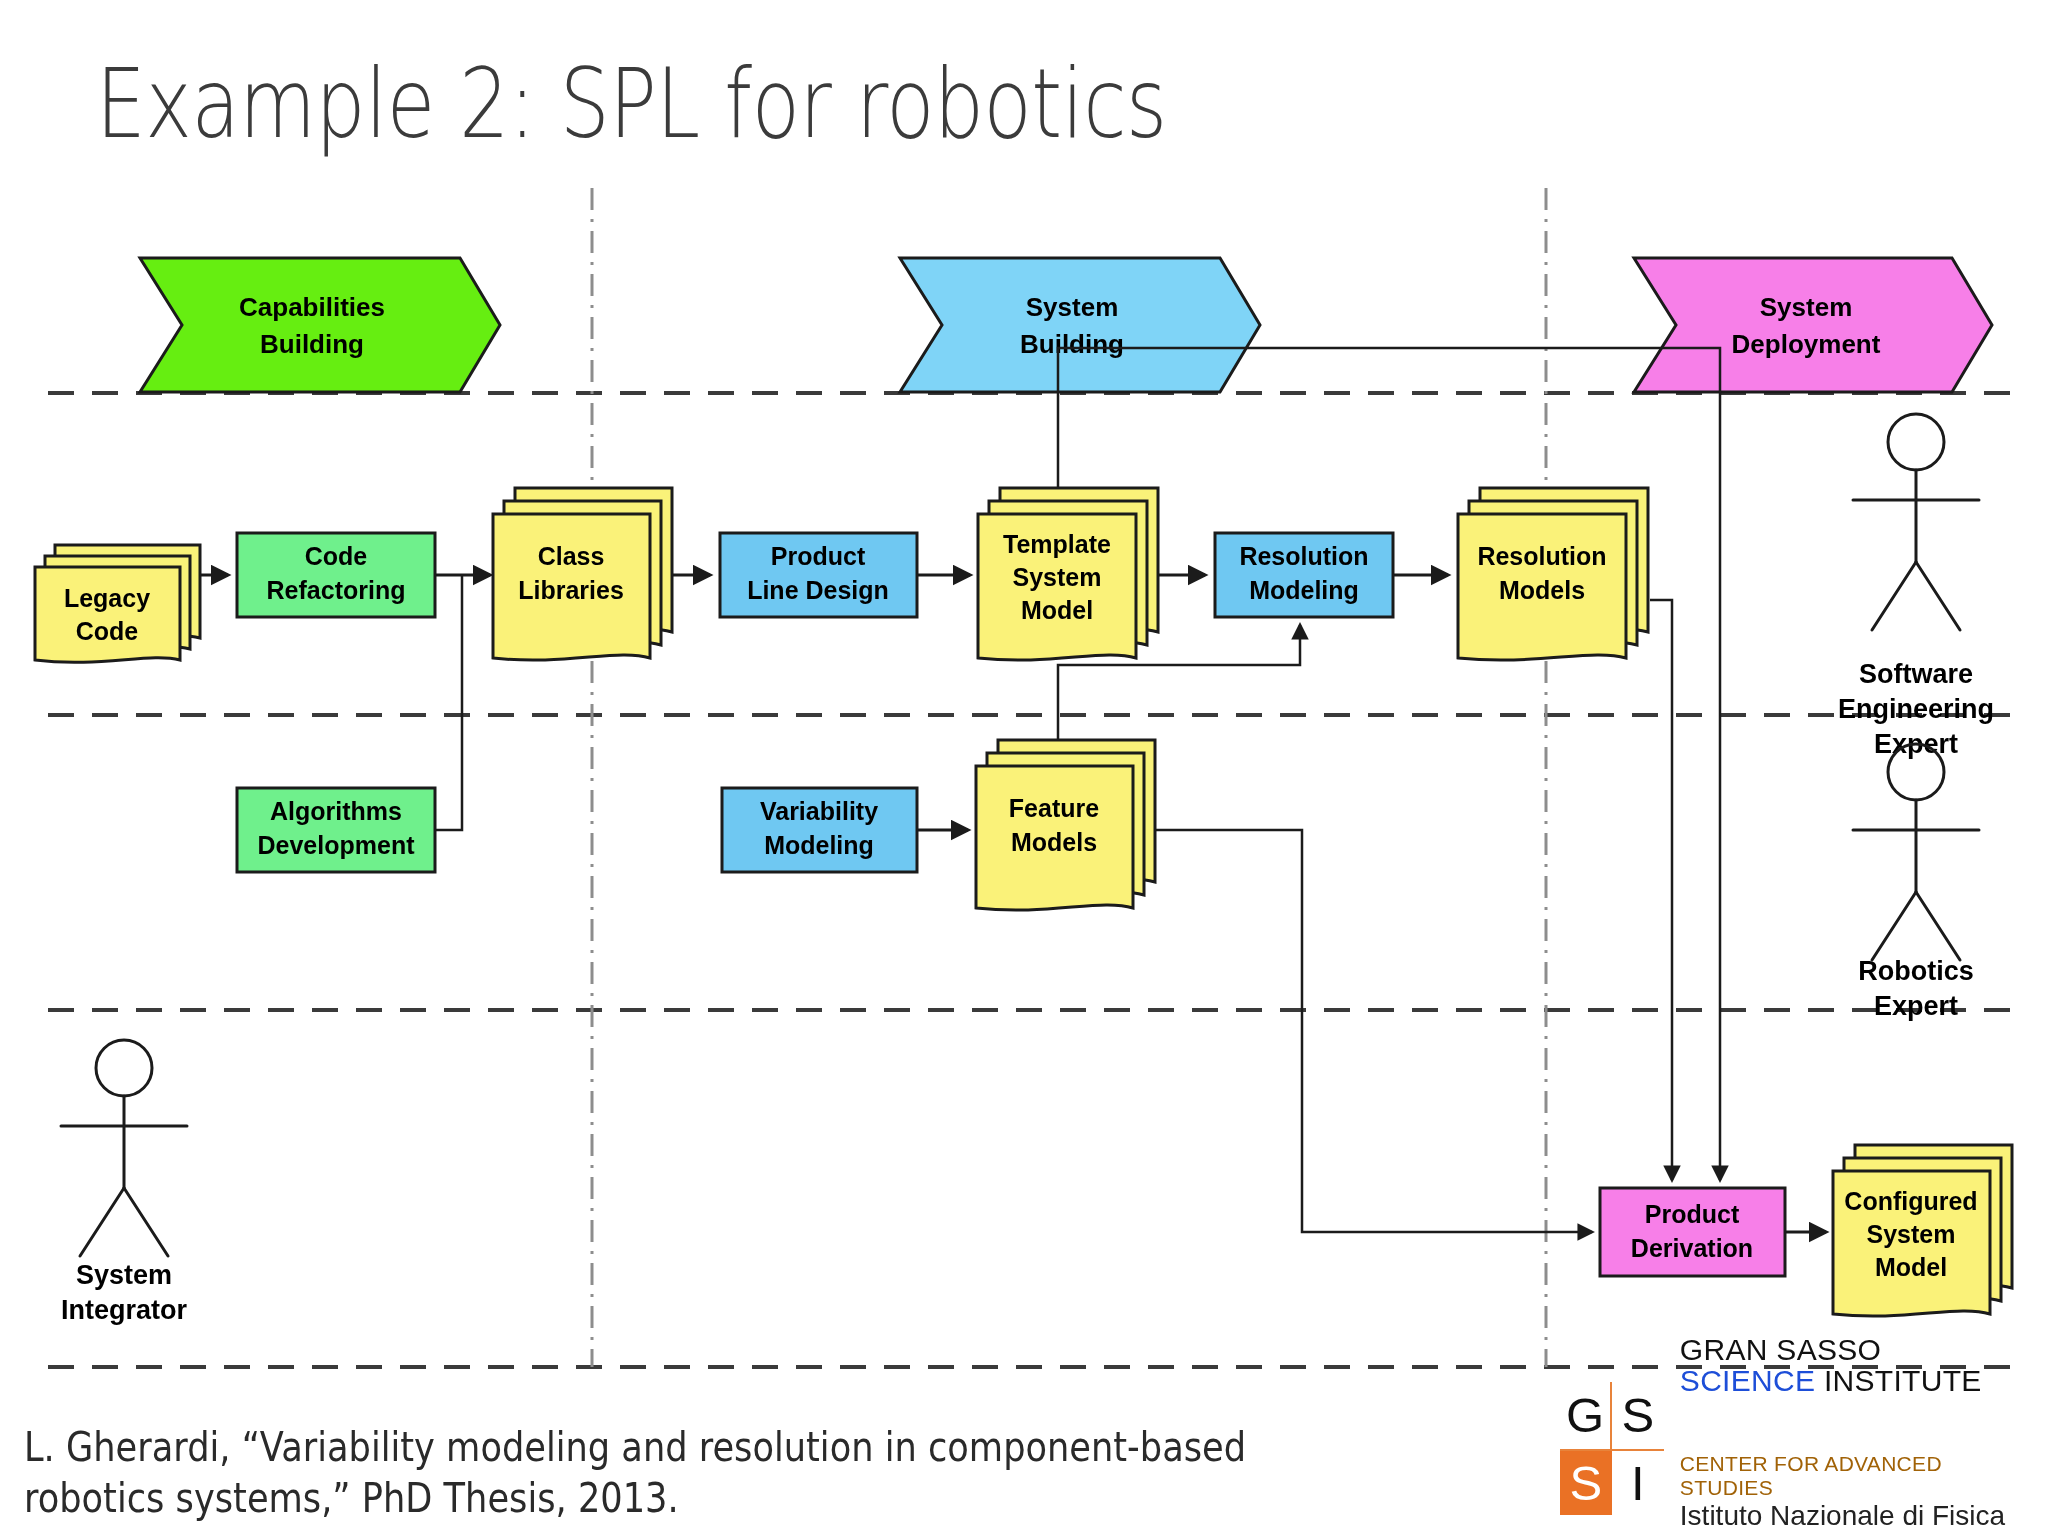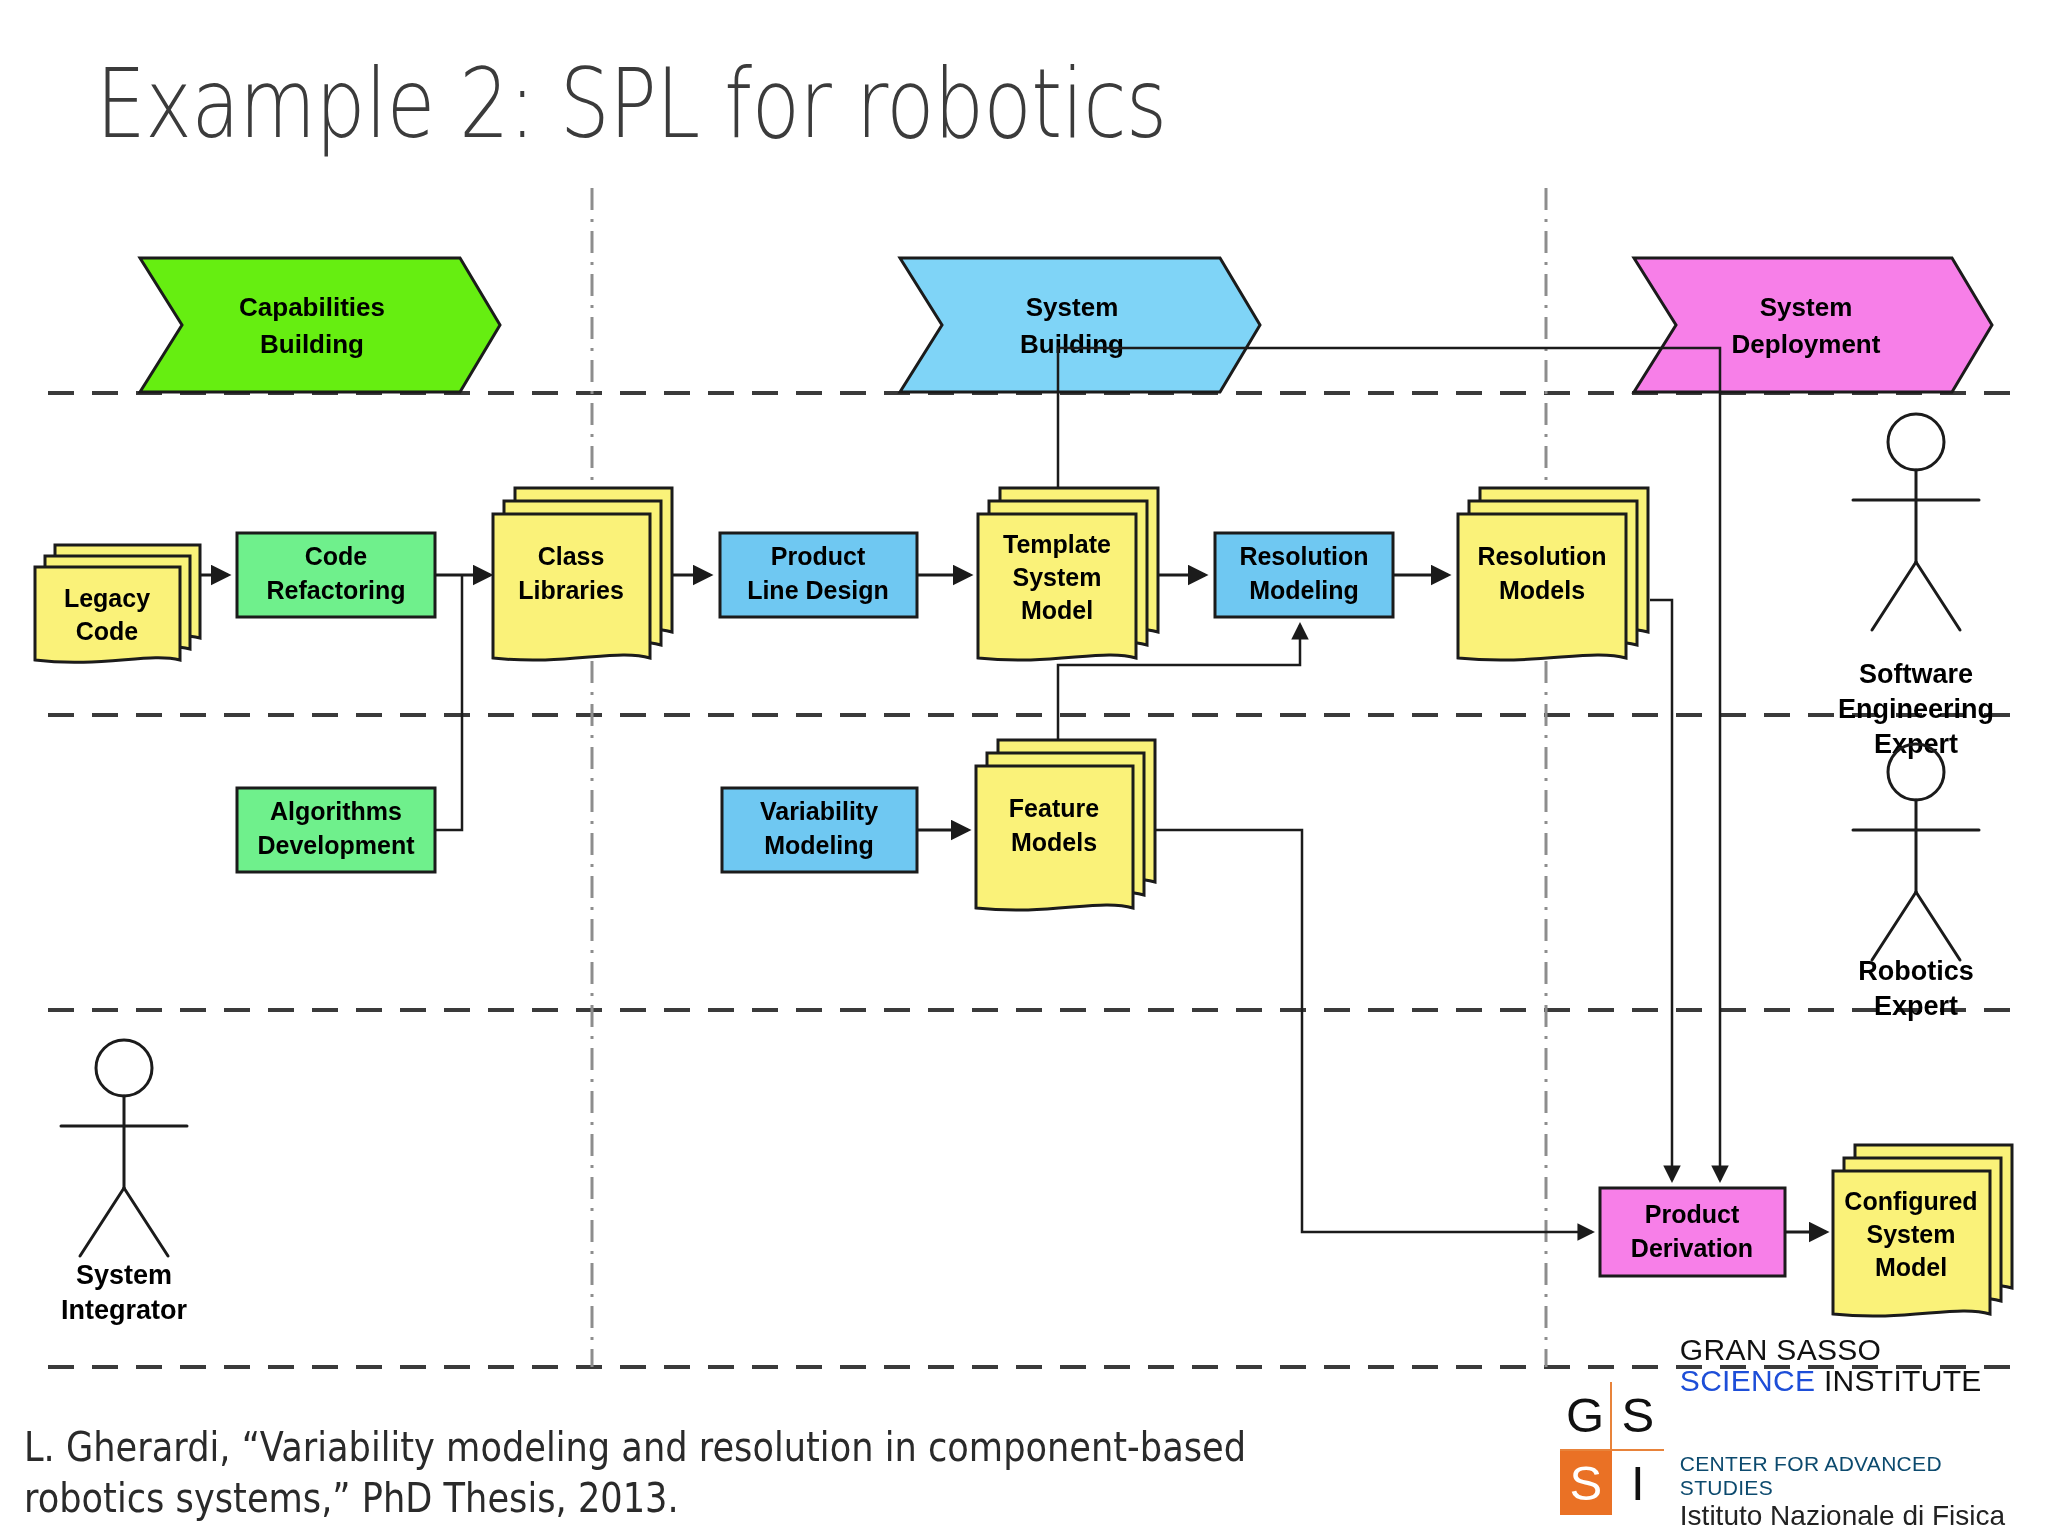--- a/index.html
+++ b/index.html
@@ -101,21 +101,21 @@
   .lg-s2{background:#ea7125;color:#fff;border-top:2px solid #e8833a;}
   .lg-i{border-top:2px solid #e8833a;}
   .logoRight{
     margin-left:16px;
     display:flex;flex-direction:column;justify-content:center;
     font-family:"Liberation Sans", sans-serif;
   }
   .lr-top{font-size:30px;line-height:1.02;color:#111;letter-spacing:0.3px;}
   .lr-orange{color:#1d4ed8;}
   .lr-rule{height:2px;background:#e8833a;margin:5px 0 7px 0;width:340px;}
-  .lr-bot1{font-size:21px;color:#0c4a6e;letter-spacing:0.3px;margin-top:44px;}
+  .lr-bot1{font-size:21px;color:#a16207;letter-spacing:0.3px;margin-top:44px;}
   .lr-bot2{font-size:28px;color:#222;}
 </style>
 </head>
 <body>
 
 <div id="slide">
 
   <div id="title">Example 2: SPL for robotics</div>
 
   <svg id="diagram" viewBox="0 0 2048 1210">

